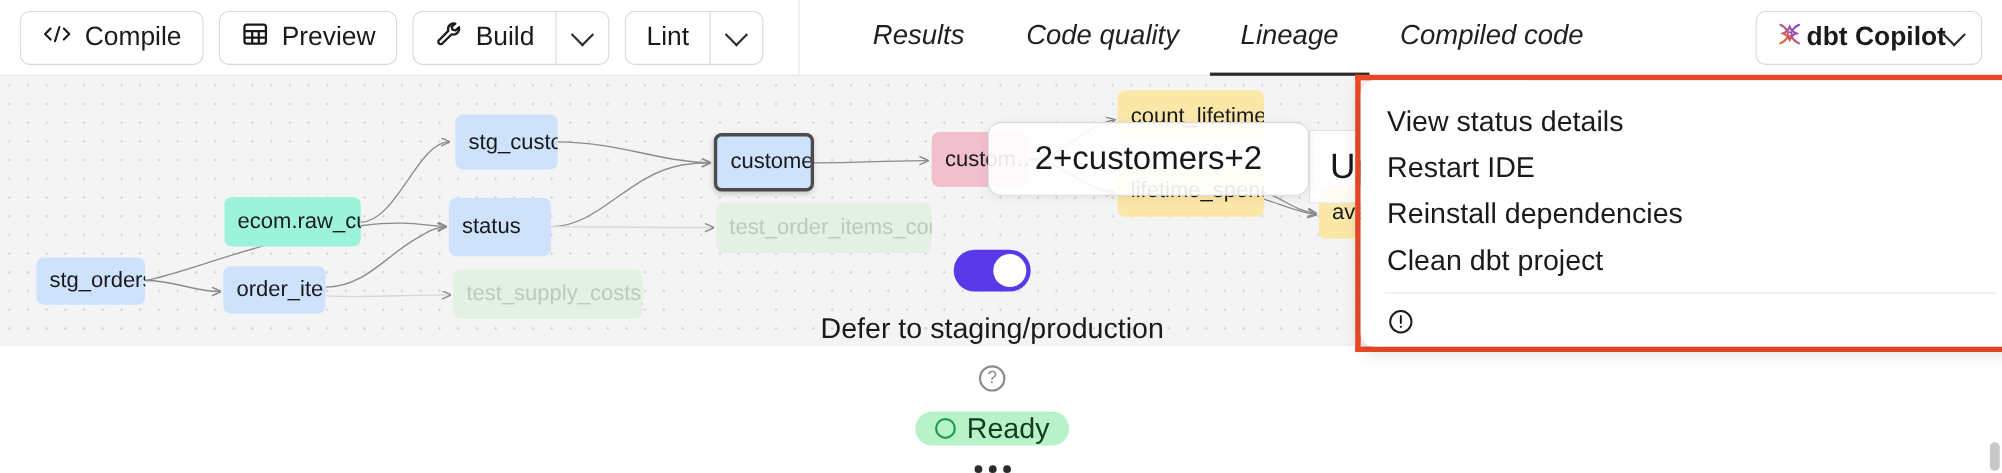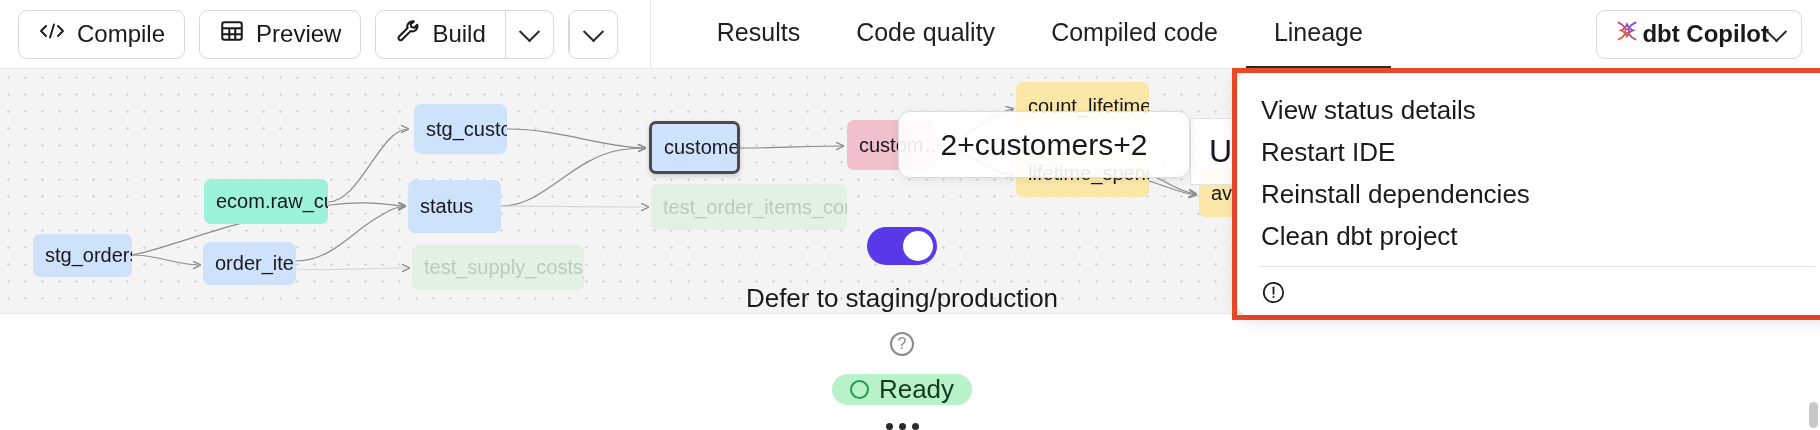--- a/index.html
+++ b/index.html
@@ -35,21 +35,21 @@
     width: 48px; height: 100%; border-left: 1px solid #d8d8d8;
     display: flex; align-items: center; justify-content: center; cursor: pointer;
   }
   .divider-v { width: 1px; height: 69px; background: #e6e6e6; margin-left: 18px; }
 
   .chev { display: inline-block; width: 15px; height: 15px;
     border-right: 2.4px solid #2b2b2b; border-bottom: 2.4px solid #2b2b2b;
     transform: rotate(45deg) translate(-2px,-2px); }
 
   
-  .tabs { display: flex; align-items: stretch; height: 69px; margin-left: 38px; }
+  .tabs { display: flex; align-items: stretch; height: 69px; margin-left: 38px; font-style: italic; }
   .tab {
     display: flex; align-items: center; padding: 0 28px; font-size: 25px;
     color: #1f1f1f; cursor: pointer; white-space: nowrap;
     border-bottom: 3px solid transparent;
   }
   .tab.active { border-bottom: 3px solid #2b2b2b; font-weight: 400; }
 
   .tb-right { margin-left: auto; padding-right: 18px; display: flex; align-items: center; }
   .copilot {
     height: 49px; border: 1px solid #d8d8d8; border-radius: 9px; background: #fff;
@@ -189,40 +189,43 @@
             </svg>
           </span>
           <span>Build</span>
         </div>
         <div class="caret">
           <i class="chev"></i>
         </div>
       </div>
 
       <div class="split">
+        <div class="main">
+          <span>Lint</span>
+        </div>
         <div class="caret">
           <i class="chev"></i>
         </div>
       </div>
 
       <div class="divider-v"></div>
     </div>
 
     <div class="tabs">
       <div class="tab">
         <span>Results</span>
       </div>
       <div class="tab">
         <span>Code quality</span>
       </div>
+      <div class="tab active">
+        <span>Lineage</span>
+      </div>
       <div class="tab">
         <span>Compiled code</span>
-      </div>
-      <div class="tab active">
-        <span>Lineage</span>
       </div>
     </div>
 
     <div class="tb-right">
       <div class="copilot">
         <span>
           <svg width="30" height="30" viewBox="0 0 32 32" fill="none">
             <defs>
               <linearGradient id="cpg" x1="0" y1="1" x2="1" y2="0">
                 <stop offset="0%" stop-color="#f26722"></stop>

